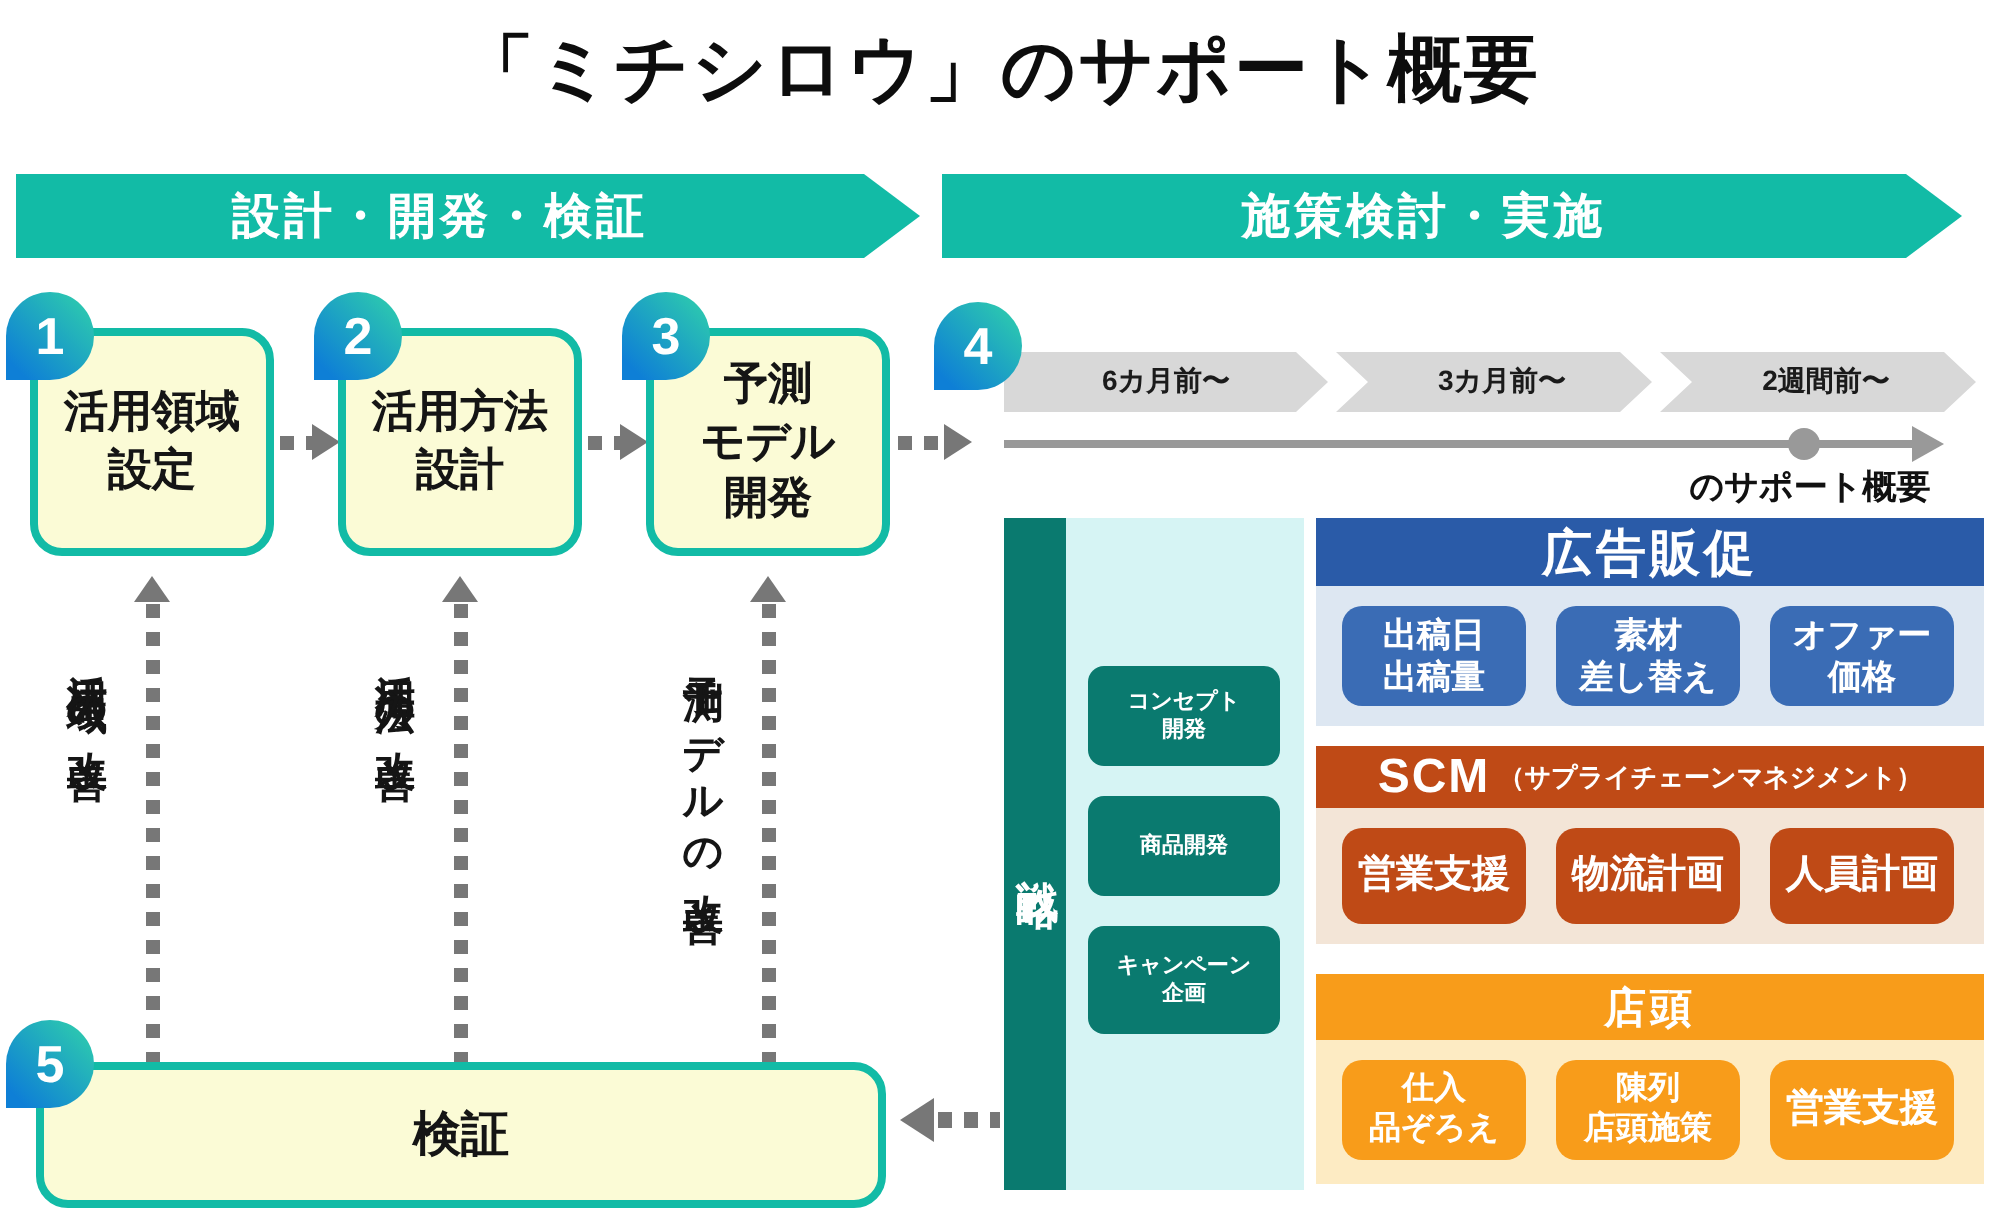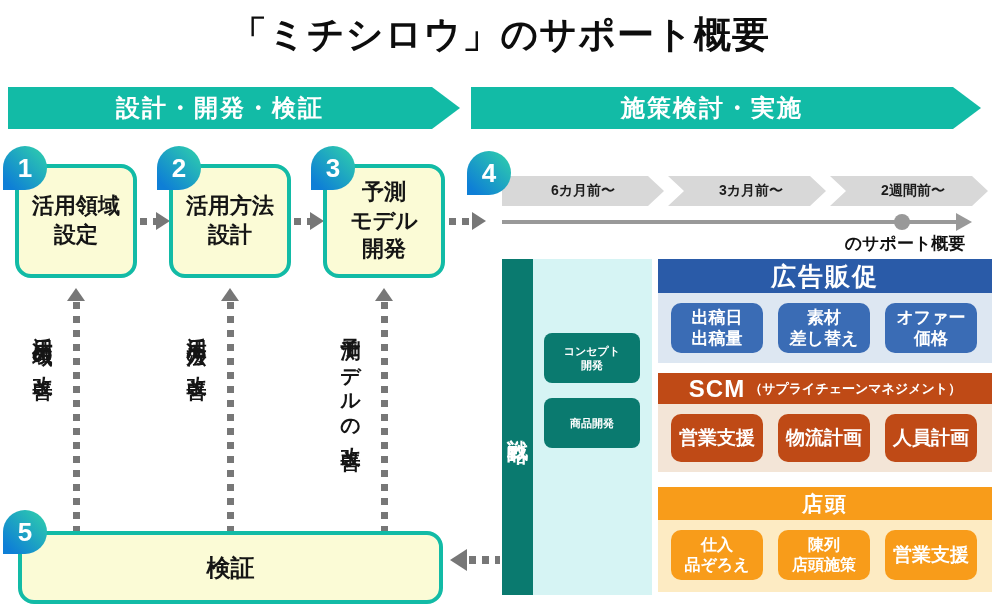--- a/index.html
+++ b/index.html
@@ -150,20 +150,24 @@
     <span class="vlabel">戦略</span>
   </div>
   <div class="abs cyancol" style="left:533px;top:259px;width:119px;height:336px;"></div>
   <div class="abs stratbox flexc" style="left:544px;top:333px;width:96px;height:50px;">
     <span class="ml">コンセプト
 開発</span>
   </div>
   <div class="abs stratbox flexc" style="left:544px;top:398px;width:96px;height:50px;">
     <span class="ml">商品開発</span>
   </div>
+  <div class="abs stratbox flexc" style="left:544px;top:463px;width:96px;height:54px;">
+    <span class="ml">キャンペーン
+企画</span>
+  </div>
 
   <div class="abs sec ad-bg" style="left:658px;top:259px;width:334px;height:104px;">
     <div class="abs sec-hd ad-hd flexc" style="height:34px;">
       <span>広告販促</span>
     </div>
     <div class="abs sec-box ad-box flexc" style="left:13px;top:44px;width:92px;height:50px;">
       <span class="ml">出稿日
 出稿量</span>
     </div>
     <div class="abs sec-box ad-box flexc" style="left:120px;top:44px;width:92px;height:50px;">

